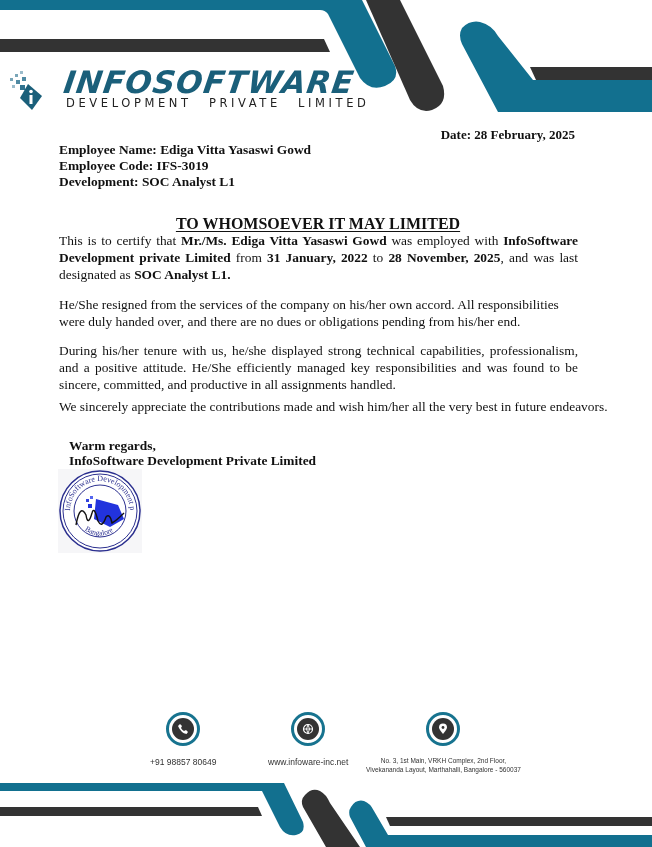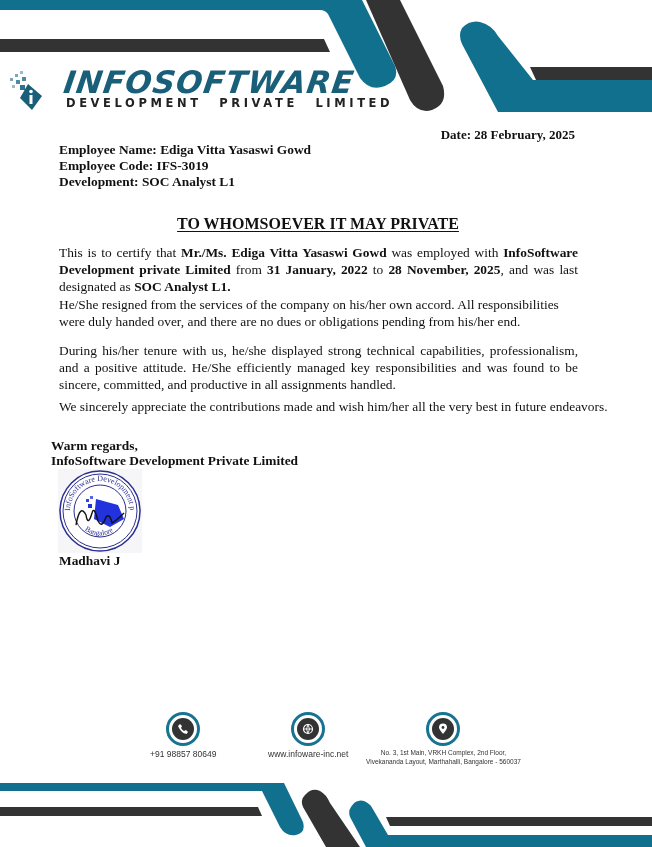--- a/index.html
+++ b/index.html
@@ -9,44 +9,44 @@
 
     
     svg.band { position: absolute; left: 0; }
 
     
     .logo { left: 8px; top: 68px; width: 330px; height: 46px; }
     .logo-word { position: absolute; left: 56px; top: -3px; font-family: "DejaVu Sans", sans-serif;
                  font-weight: bold; font-style: italic; font-size: 31px; letter-spacing: 1px;
                  color: #1a5f7a; transform: skewX(-8deg); line-height: 34px; }
     .logo-sub { position: absolute; left: 58px; top: 28px; font-family: "DejaVu Sans", sans-serif;
-                font-weight: bold; font-size: 11.5px; letter-spacing: 3.6px; color: #222; word-spacing: 10px;
+                font-weight: normal; font-size: 11.5px; letter-spacing: 3.6px; color: #222; word-spacing: 10px;
                 white-space: nowrap; }
 
     .date { right: 77px; top: 127px; font-weight: bold; font-size: 13px; }
     .info { left: 59px; top: 142px; font-weight: bold; font-size: 13.4px; line-height: 16px; }
     .title { left: 0; width: 636px; text-align: center; top: 215px; font-weight: bold; font-size: 16px;
              text-decoration: underline; text-underline-offset: 2px; }
     .para { left: 59px; width: 519px; font-size: 13.4px; line-height: 17.2px; text-align: justify; }
-    .p1 { top: 244px; }
+    .p1 { top: 232px; }
     .p2 { top: 296px; text-align: left; }
     .p3 { top: 342px; }
     .p4 { top: 398px; text-align: right; white-space: nowrap; }
-    .sign { left: 51px; top: 438px; font-weight: bold; font-size: 13.4px; line-height: 15px; }
+    .sign { left: 69px; top: 438px; font-weight: bold; font-size: 13.4px; line-height: 15px; }
     .stamp { left: 58px; top: 469px; width: 84px; height: 84px; }
     .signer { left: 59px; top: 553px; font-weight: bold; font-size: 13.4px; line-height: 15px; }
 
     
     .contact { position: absolute; top: 712px; display: flex; flex-direction: column; align-items: center;
                font-family: "Liberation Sans", "DejaVu Sans", sans-serif; color: #333; }
     .ring { width: 28px; height: 28px; border-radius: 50%; border: 3px solid #17738f; display: flex;
             align-items: center; justify-content: center; background: #fff; }
     .ring-inner { width: 22px; height: 22px; border-radius: 50%; background: #333; display: flex;
                   align-items: center; justify-content: center; }
-    .ctext { font-size: 8.5px; margin-top: 3px; white-space: nowrap; text-align: center; line-height: 10px; }
+    .ctext { font-size: 8.5px; margin-top: 11px; white-space: nowrap; text-align: center; line-height: 10px; }
     .ctext.small { font-size: 6.5px; line-height: 8.5px; }
   </style>
 </head>
 <body>
 
 <svg class="band" width="652" height="120" viewBox="0 0 652 120" style="top:0">
 
   <path d="M0 0 H362 L395 66 Q400 80 385 86 Q370 92 360 78 L328 14 Q325 10 320 10 H0 Z" fill="#12708f"></path>
 
   <path d="M366 0 H400 L443 86 Q448 104 432 110 Q418 114 410 100 L366 0 Z" fill="#333333"></path>
@@ -76,21 +76,21 @@
 </div>
 
 <div class="abs date">Date: 28 February, 2025</div>
 
 <div class="abs info">
   <div>Employee Name: Ediga Vitta Yasaswi Gowd</div>
   <div>Employee Code: IFS-3019</div>
   <div>Development: SOC Analyst L1</div>
 </div>
 
-<div class="abs title">TO WHOMSOEVER IT MAY PRIVATE</div>
+<div class="abs title">TO WHOMSOEVER IT MAY LIMITED</div>
 
 <div class="abs para p1"><span>This is to certify that </span><b>Mr./Ms. Ediga Vitta Yasaswi Gowd</b><span> was employed with </span><b>InfoSoftware Development private Limited</b><span> from </span><b>31 January, 2022</b><span> to </span><b>28 November, 2025</b><span>, and was last designated as </span><b>SOC Analyst L1.</b></div>
 
 <div class="abs para p2">He/She resigned from the services of the company on his/her own accord. All responsibilities were duly handed over, and there are no dues or obligations pending from his/her end.</div>
 <div class="abs para p3">During his/her tenure with us, he/she displayed strong technical capabilities, professionalism, and a positive attitude. He/She efficiently managed key responsibilities and was found to be sincere, committed, and productive in all assignments handled.</div>
 <div class="abs para p4">We sincerely appreciate the contributions made and wish him/her all the very best in future endeavors.</div>
 
 <div class="abs sign">
   <div>Warm regards,</div>
   <div>InfoSoftware Development Private Limited</div>
@@ -112,21 +112,20 @@
     <textPath href="#arcBot" startOffset="20%">Bangalore</textPath>
   </text>
   <path d="M38 30 L60 36 L66 50 L52 58 L36 50 Z" fill="#2233dd"></path>
   <rect x="28" y="30" width="3" height="3" fill="#3344dd"></rect>
   <rect x="32" y="27" width="3" height="3" fill="#5566ee"></rect>
   <rect x="30" y="35" width="4" height="4" fill="#2233dd"></rect>
   <path d="M18 56 Q22 34 28 46 Q30 58 34 44 Q36 36 40 52 Q44 60 48 48 Q52 44 54 54 Q58 52 66 44" fill="none" stroke="#111" stroke-width="1.4"></path>
 </svg>
 
 <div class="abs signer">
-  <div>Madhavi J</div>
 </div>
 
 <div class="contact" style="left:150px;">
   <div class="ring">
     <div class="ring-inner">
       <svg width="12" height="12" viewBox="0 0 12 12">
           <path d="M3 1 L5 3 L4 5 Q5 7 7 8 L9 7 L11 9 L9.5 11 Q4 10 1 3 Z" fill="#fff"></path>
         </svg>
     </div>
   </div>

